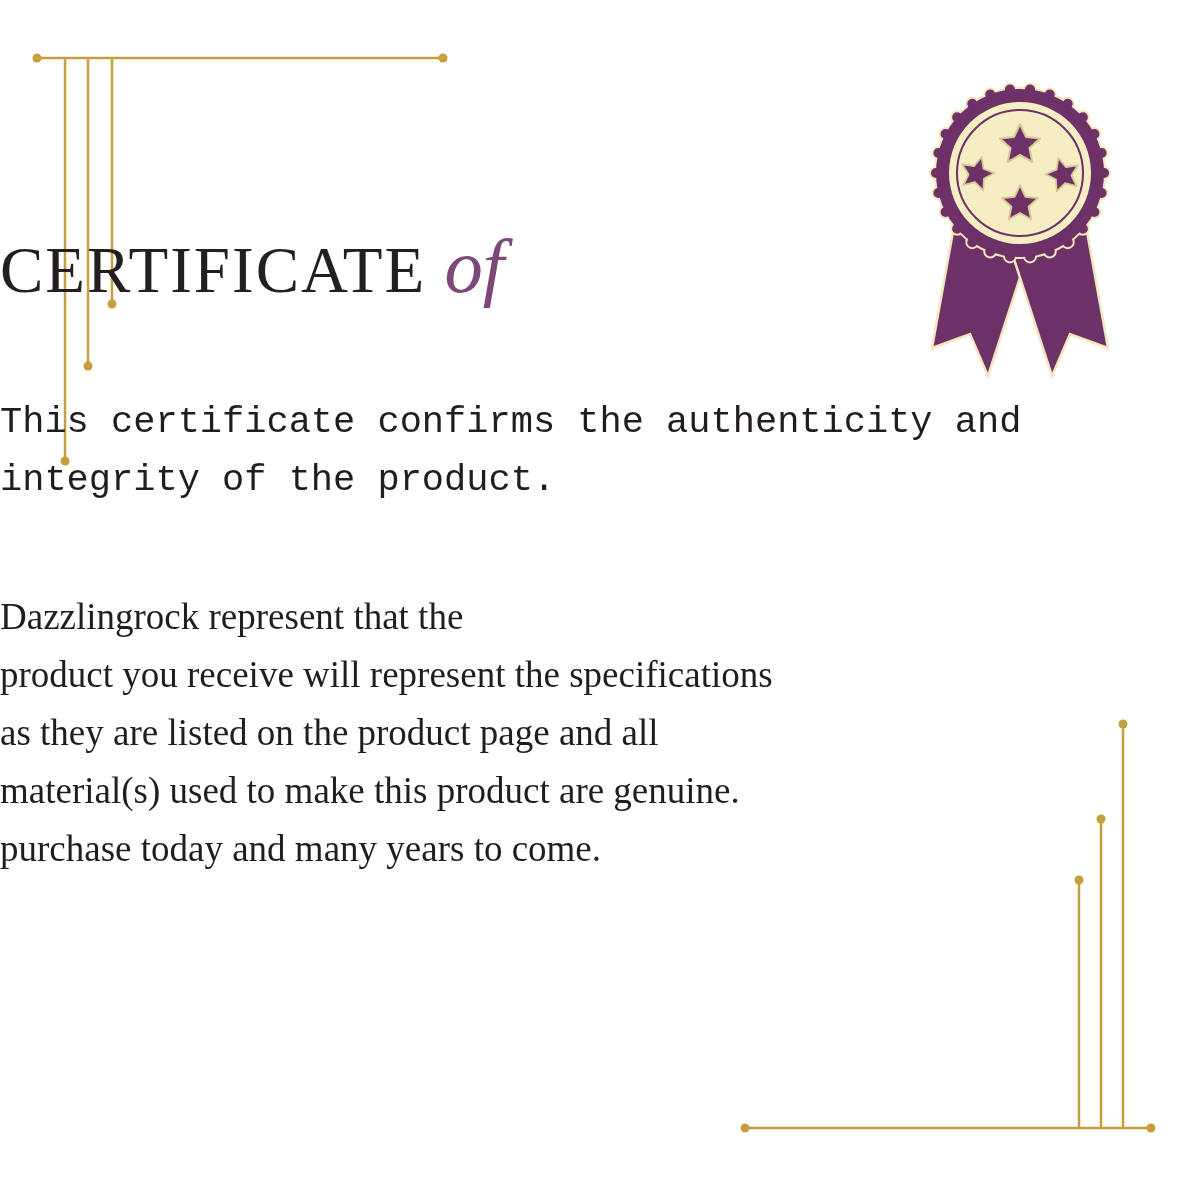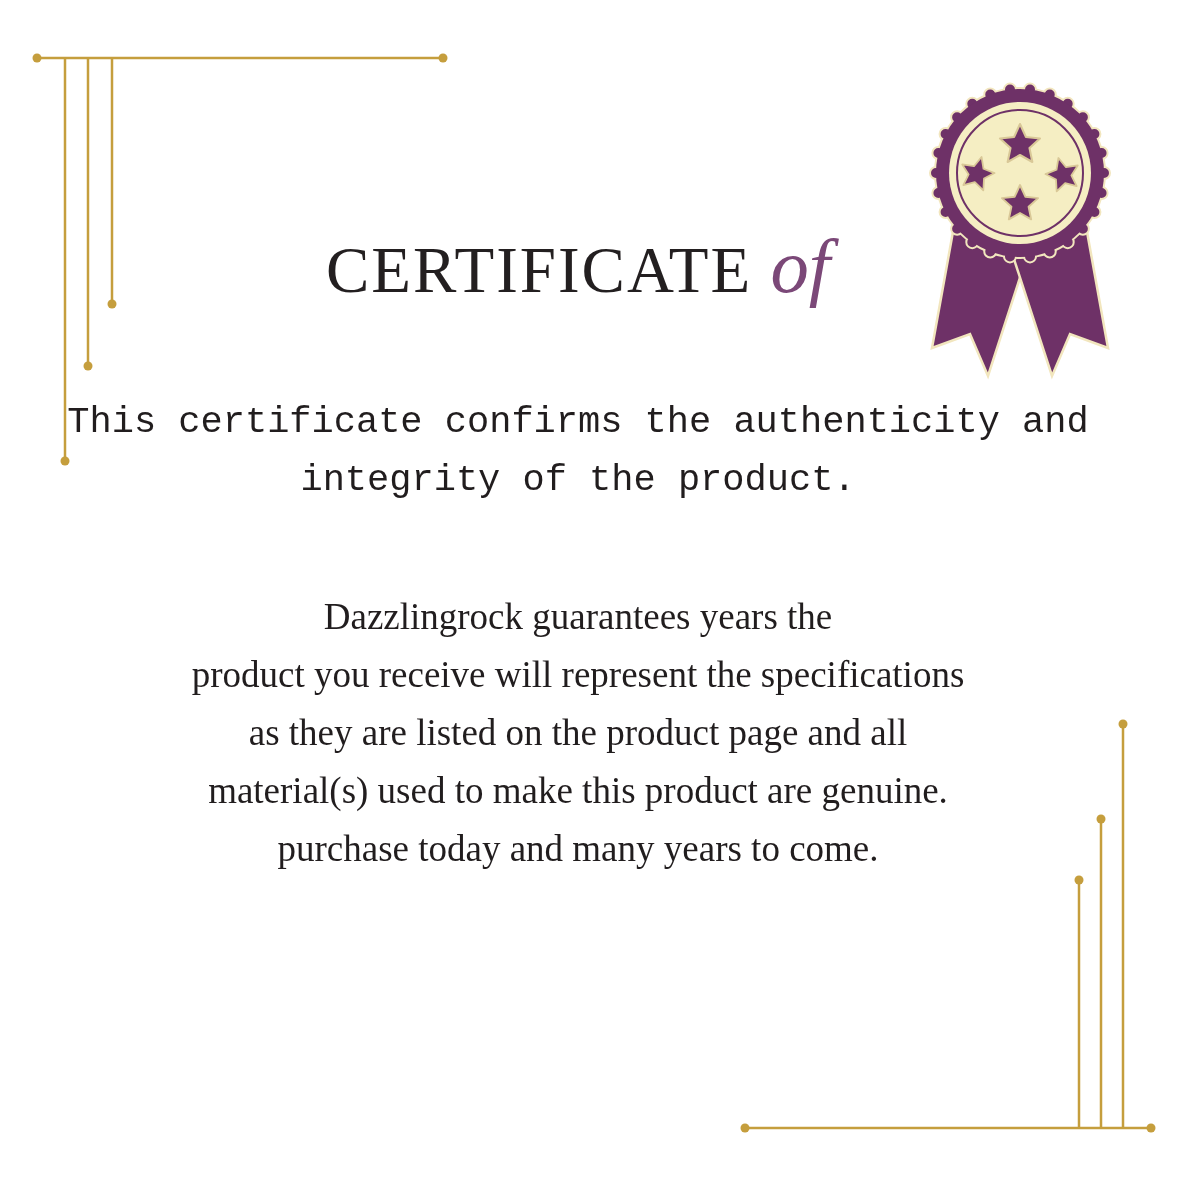--- a/index.html
+++ b/index.html
@@ -20,23 +20,22 @@
     pointer-events: none;
   }
   .badge-svg {
     position: absolute;
     left: 918px; top: 76px;
     width: 204px; height: 330px;
   }
   .text-col {
     position: absolute;
     left: 0; width: 1134px;
-    text-align: center;
+    text-align: left;
     color: #211d1e;
-    padding-left: 11px;
   }
   .title-block {
     top: 234px;
     font-size: 65px;
     line-height: 72px;
     letter-spacing: 2px;
     color: #231f20;
   }
   .title-of {
     font-style: italic;
@@ -116,20 +115,20 @@
   <div class="text-col title-block">
     <span class="line"><span>CERTIFICATE</span> <span class="title-of">of</span></span>
   </div>
 
   <div class="text-col intro-block">
     <span class="line">This certificate confirms the authenticity and</span>
     <span class="line">integrity of the product.</span>
   </div>
 
   <div class="text-col body-block">
-    <span class="line">Dazzlingrock guarantees years the</span>
+    <span class="line">Dazzlingrock represent that the</span>
     <span class="line">product you receive will represent the specifications</span>
     <span class="line">as they are listed on the product page and all</span>
     <span class="line">material(s) used to make this product are genuine.</span>
     <span class="line">purchase today and many years to come.</span>
   </div>
 
 </div>
 
 </body></html>

